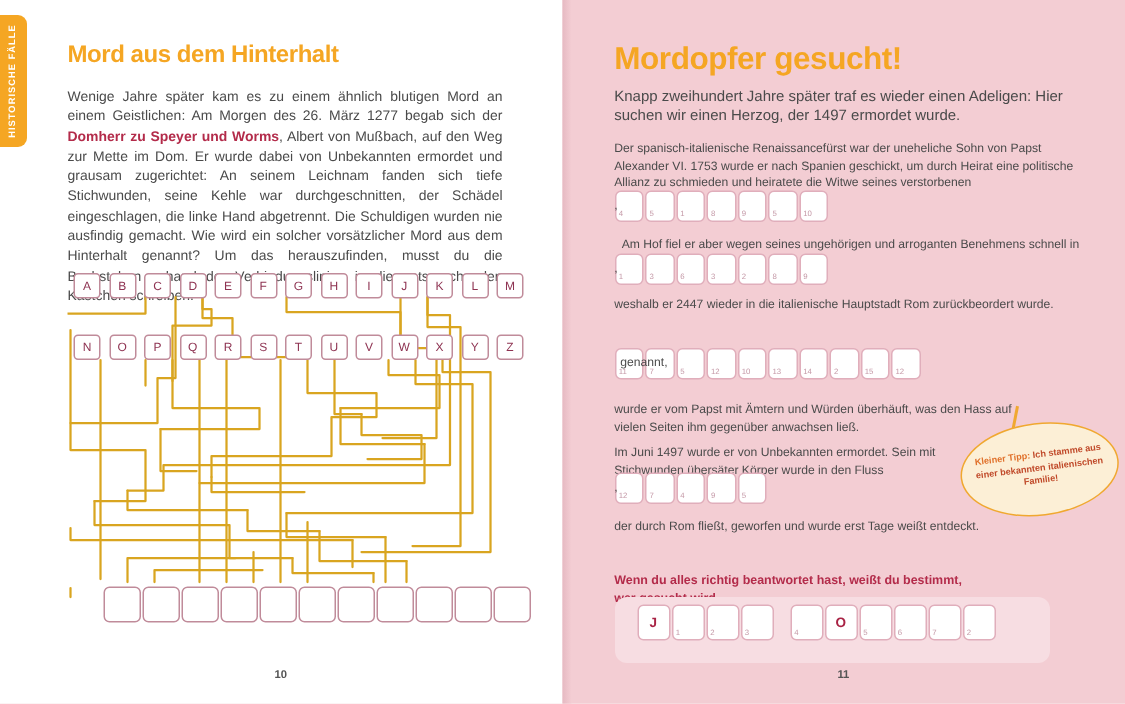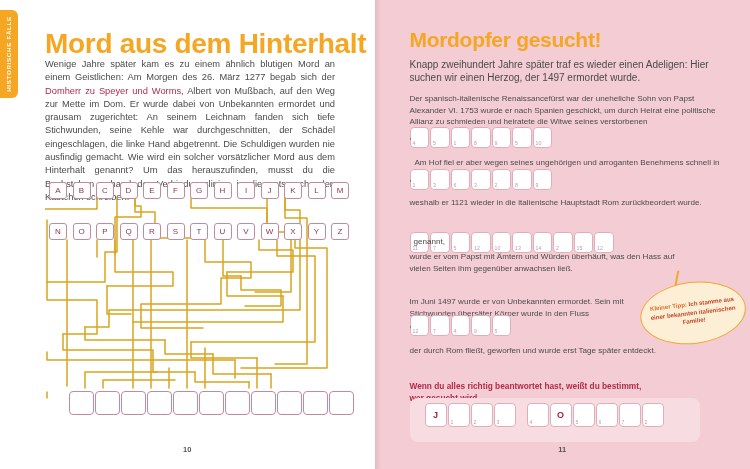--- a/index.html
+++ b/index.html
@@ -19,27 +19,27 @@
     background:#f5a623;border-top-right-radius:6px;border-bottom-right-radius:6px;
   }
   .side-tab .tab-text{
     position:absolute;left:50%;top:50%;
     transform:translate(-50%,-50%) rotate(-90deg);
     white-space:nowrap;color:#ffffff;font-size:6.2px;font-weight:bold;
     letter-spacing:0.7px;line-height:8px;text-align:center;
   }
   .l-title{
     position:absolute;left:45px;top:28px;
-    color:#f5a623;font-size:28px;font-weight:bold;letter-spacing:-0.3px;
+    color:#f5a623;font-size:16px;font-weight:bold;letter-spacing:-0.3px;
   }
   .l-body{
     position:absolute;left:45px;top:58px;width:290px;
     font-size:9.3px;line-height:13.3px;color:#4a4a4a;text-align:justify;
   }
-  .l-body b{color:#b32b4a;font-weight:normal;}
+  .l-body b{color:#b32b4a;font-weight:bold;}
 
   
   .puzzle{position:absolute;left:45px;top:182px;width:292px;height:240px;}
   .puzzle svg{position:absolute;left:0;top:0;}
   .lrow{position:absolute;display:flex;}
   .lbox{
     width:16px;height:15px;border:1px solid #c08b9a;border-radius:3px;
     background:#ffffff;margin-right:5.5px;
     font-size:8px;color:#8e3352;display:flex;align-items:center;justify-content:center;
     position:relative;z-index:3;
@@ -298,21 +298,21 @@
         </div>
       <div class="nbox">
           <span>8</span>
         </div>
       <div class="nbox">
           <span>9</span>
         </div>
       <div class="trail">,</div>
     </div>
 
-    <div class="r-p" style="top:197px;">weshalb er 1121 wieder in die italienische Hauptstadt Rom zurückbeordert wurde.</div>
+    <div class="r-p" style="top:197px;">weshalb er 2447 wieder in die italienische Hauptstadt Rom zurückbeordert wurde.</div>
 
     <div class="numrow" style="left:35px;top:232px;">
       <div class="nbox">
           <span>11</span>
         </div>
       <div class="nbox">
           <span>7</span>
         </div>
       <div class="nbox">
           <span>5</span>
@@ -334,21 +334,21 @@
         </div>
       <div class="nbox">
           <span>15</span>
         </div>
       <div class="nbox">
           <span>12</span>
         </div>
       <div class="trail" style="margin-left:4px;">genannt,</div>
     </div>
 
-    <div class="r-p" style="top:251px;width:270px;">wurde er vom Papst mit Ämtern und Würden überhäuft, was den Hass auf vielen Seiten ihm gegenüber anwachsen ließ.</div>
+    <div class="r-p" style="top:267px;width:270px;">wurde er vom Papst mit Ämtern und Würden überhäuft, was den Hass auf vielen Seiten ihm gegenüber anwachsen ließ.</div>
     <div class="r-p" style="top:296px;width:250px;">Im Juni 1497 wurde er von Unbekannten ermordet. Sein mit Stichwunden übersäter Körper wurde in den Fluss</div>
 
     <div class="numrow" style="left:35px;top:315px;">
       <div class="nbox">
           <span>12</span>
         </div>
       <div class="nbox">
           <span>7</span>
         </div>
       <div class="nbox">
@@ -356,21 +356,21 @@
         </div>
       <div class="nbox">
           <span>9</span>
         </div>
       <div class="nbox">
           <span>5</span>
         </div>
       <div class="trail">,</div>
     </div>
 
-    <div class="r-p" style="top:345px;">der durch Rom fließt, geworfen und wurde erst Tage später entdeckt.</div>
+    <div class="r-p" style="top:345px;">der durch Rom fließt, geworfen und wurde erst Tage weißt entdeckt.</div>
 
     <div class="r-final">Wenn du alles richtig beantwortet hast, weißt du bestimmt, wer gesucht wird.</div>
     <div class="final-panel"></div>
 
     <div class="finalrow">
       <div class="fbox">
           <b>J</b>
         </div>
       <div class="fbox">
           <span>1</span>

